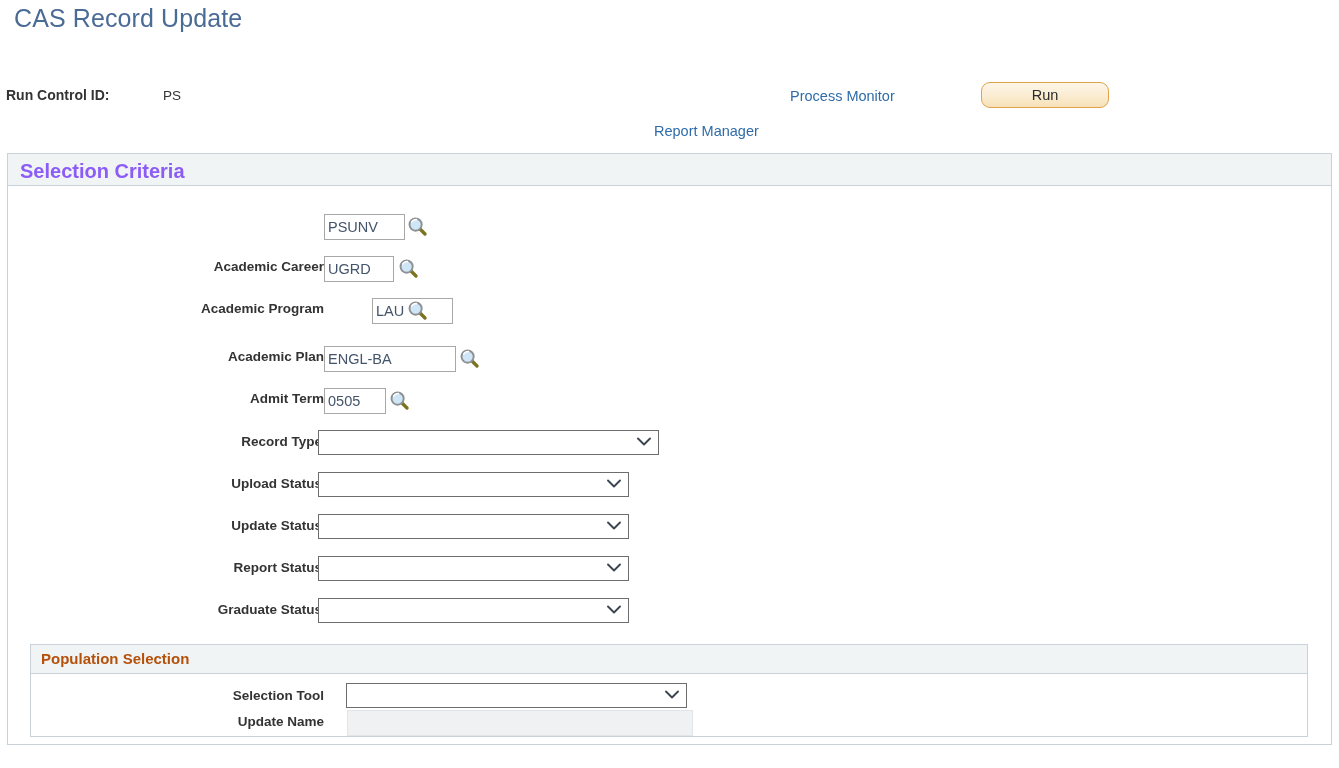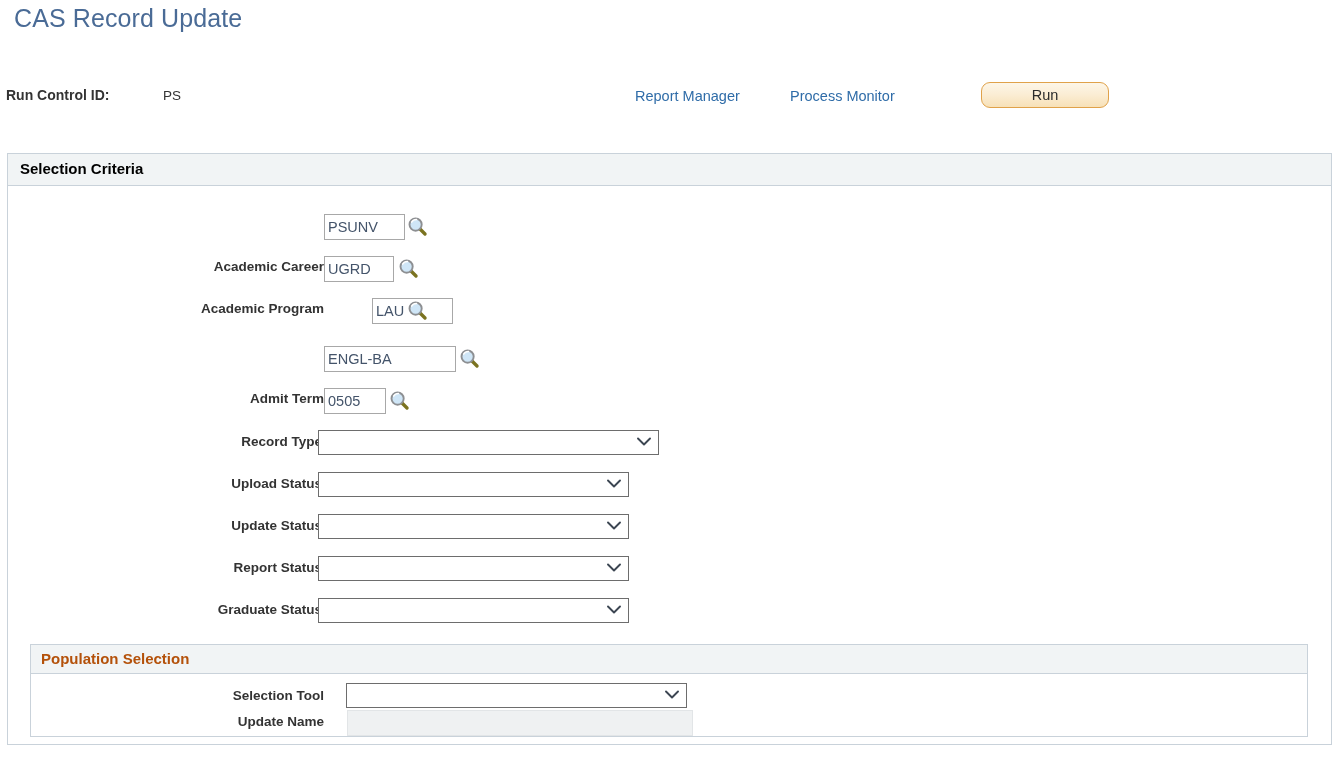--- a/index.html
+++ b/index.html
@@ -55,21 +55,21 @@
   }
   .hdr-link {
     position: absolute;
     top: 2px;
     font-size: 14.5px;
     color: #2f6ca8;
     text-decoration: none;
     white-space: nowrap;
     cursor: pointer;
   }
-  #lnk-report { left: 635px; }
+  #lnk-report { left: 654px; margin-top: 35px; }
   #lnk-process { left: 790px; }
 
   .run-button {
     position: absolute;
     left: 981px;
     top: -4px;
     width: 128px;
     height: 26px;
     border: 1px solid #e0a24a;
     border-radius: 9px;
@@ -102,23 +102,23 @@
     width: 100%;
     height: 32px;
     background: #f1f4f5;
     border-bottom: 1px solid #c9d2da;
     box-sizing: border-box;
   }
   .groupbox-header .gb-title {
     position: absolute;
     left: 12px;
     top: 6px;
-    font-size: 15px;
+    font-size: 20px;
     font-weight: bold;
-    color: #000000;
+    color: #8b5cf6;
     white-space: nowrap;
   }
 
   
   .field-row {
     position: absolute;
     height: 26px;
   }
   .field-label {
     position: absolute;
@@ -267,20 +267,23 @@
   </div>
   <input class="text-input" style="left: 316px; top: 144px; width: 81px; margin-left: 48px;" type="text" value="LAU">
   <button class="lookup-btn" style="left:399px; top:146px;">
     <svg width="21" height="21" viewBox="0 0 21 21">
       <line x1="12.5" y1="12.5" x2="18" y2="18" stroke="#7b7320" stroke-width="3.4" stroke-linecap="round"></line>
       <circle cx="8.6" cy="8.6" r="6.1" fill="#cfe6f7" stroke="#8d8f92" stroke-width="1.9"></circle>
       <path d="M4.6 6.2 A5.4 5.4 0 0 1 9.6 3.4" stroke="#ffffff" stroke-width="1.5" fill="none" stroke-linecap="round"></path>
     </svg>
   </button>
 
+  <div class="field-row" style="left:0px; top:192px; width:316px;">
+    <span class="field-label">Academic Plan</span>
+  </div>
   <input class="text-input" style="left: 316px; top: 192px; width: 132px;" type="text" value="ENGL-BA">
   <button class="lookup-btn" style="left:451px; top:194px;">
     <svg width="21" height="21" viewBox="0 0 21 21">
       <line x1="12.5" y1="12.5" x2="18" y2="18" stroke="#7b7320" stroke-width="3.4" stroke-linecap="round"></line>
       <circle cx="8.6" cy="8.6" r="6.1" fill="#cfe6f7" stroke="#8d8f92" stroke-width="1.9"></circle>
       <path d="M4.6 6.2 A5.4 5.4 0 0 1 9.6 3.4" stroke="#ffffff" stroke-width="1.5" fill="none" stroke-linecap="round"></path>
     </svg>
   </button>
 
   <div class="field-row" style="left:0px; top:234px; width:316px;">

